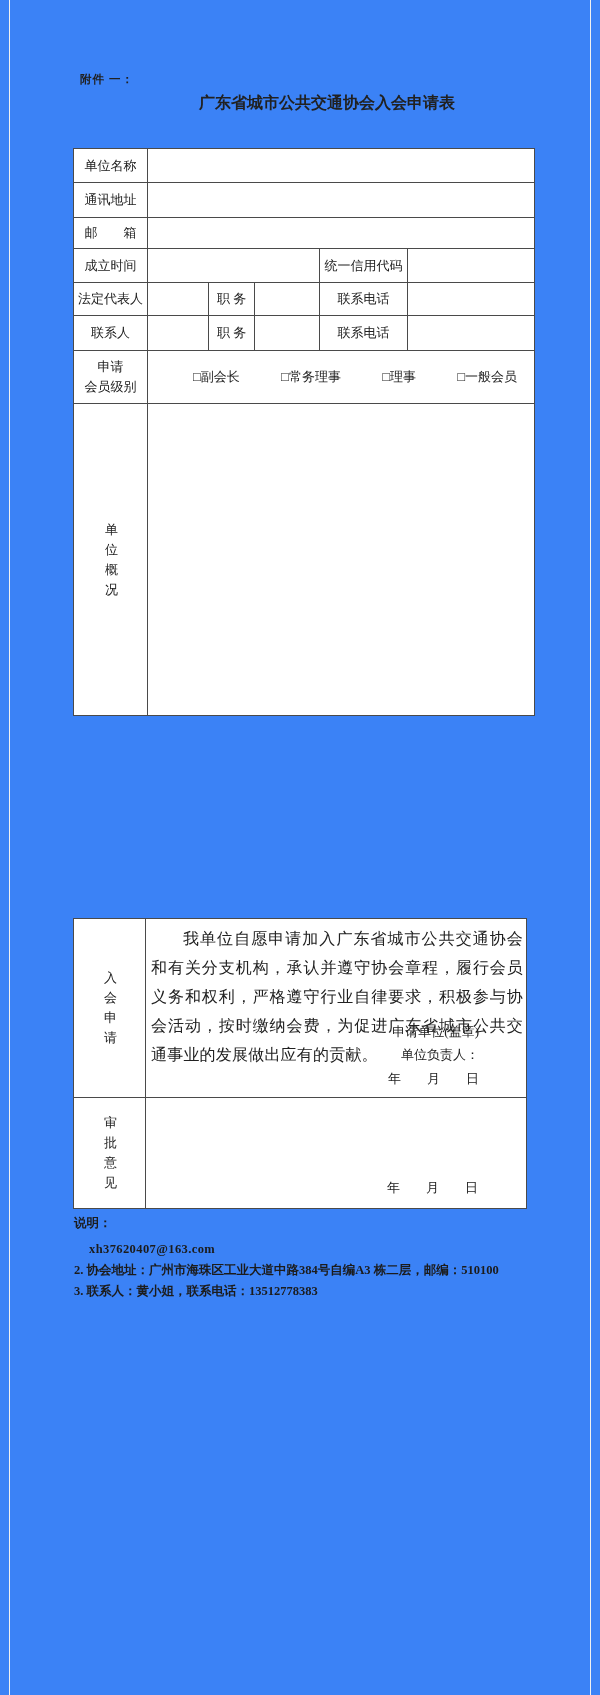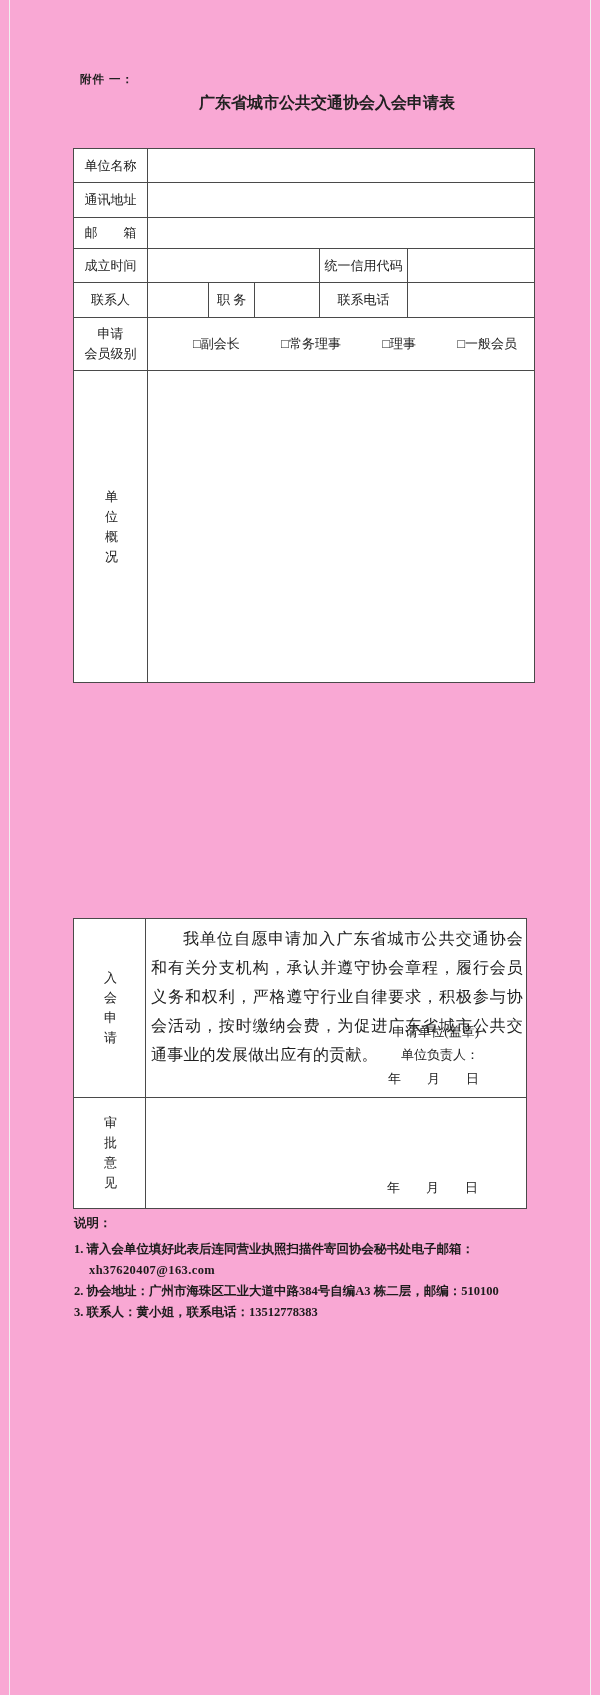--- a/index.html
+++ b/index.html
@@ -2,21 +2,21 @@
 <html><head>
 <meta charset="utf-8">
 <style>
   * { margin:0; padding:0; box-sizing:border-box; }
   html,body { background:#ffffff; }
   body {
     width:600px; height:1695px; position:relative;
     font-family:"Liberation Serif","DejaVu Serif",serif;
     color:#212121;
   }
-  .page { position:absolute; left:0; top:0; width:600px; height:1695px; background:#f9a8d4; overflow:hidden; }
+  .page { position:absolute; left:0; top:0; width:600px; height:1695px; background:#3b82f6; overflow:hidden; }
   .edge { position:absolute; top:0; bottom:0; width:1px; background:#f0f0f0; }
   .edge.left { left:9px; } .edge.right { right:9px; }
 
   .attachment { position:absolute; left:80px; top:72px; font-size:11.5px; font-weight:bold; letter-spacing:1px; }
   .title { position:absolute; left:199px; top:93px; font-size:16px; font-weight:bold; letter-spacing:0; }
 
   table { border-collapse:collapse; table-layout:fixed; position:absolute; background:#fff; }
   td { border:1px solid #4a4a4a; font-size:13px; text-align:center; vertical-align:middle; padding:0; overflow:hidden; }
 
   .t1 { left:73px; top:148px; width:461px; }
@@ -83,20 +83,28 @@
     <tr class="r3">
       <td>邮　　箱</td>
       <td colspan="5"></td>
     </tr>
     <tr class="r4">
       <td>成立时间</td>
       <td colspan="3"></td>
       <td>统一信用代码</td>
       <td></td>
     </tr>
+    <tr class="r5">
+      <td>法定代表人</td>
+      <td></td>
+      <td>职 务</td>
+      <td></td>
+      <td>联系电话</td>
+      <td></td>
+    </tr>
     <tr class="r6">
       <td>联系人</td>
       <td></td>
       <td>职 务</td>
       <td></td>
       <td>联系电话</td>
       <td></td>
     </tr>
     <tr class="r7">
       <td class="prelines">申请
@@ -144,18 +152,17 @@
       </td>
       <td class="approval-cell">
         <div class="approval-date">年　　月　　日</div>
       </td>
     </tr>
   </tbody>
     </table>
 
   <div class="notes">
     <div class="heading">说明：</div>
-    <div class="item">1. 请入会单位填好此表后连同营业执照扫描件寄回协会秘书处电子邮箱：</div>
     <div class="item email">xh37620407@163.com</div>
     <div class="item">2. 协会地址：广州市海珠区工业大道中路384号自编A3 栋二层，邮编：510100</div>
     <div class="item">3. 联系人：黄小姐，联系电话：13512778383</div>
   </div>
 </div>
 
 </body></html>

